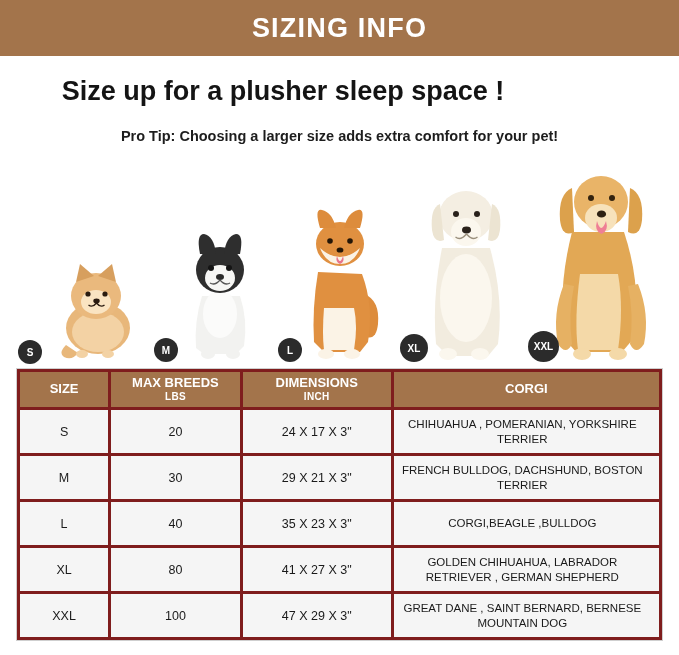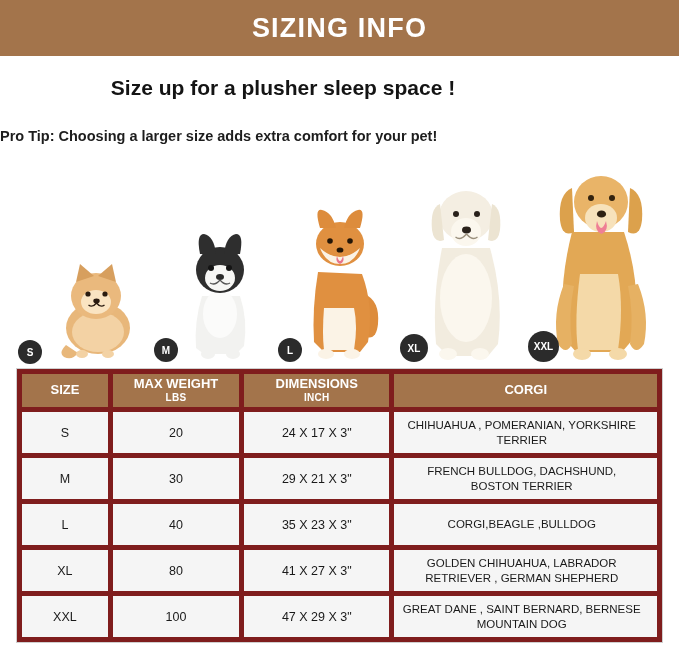--- a/index.html
+++ b/index.html
@@ -40,28 +40,29 @@
     font-weight: bold;
     letter-spacing: 1.2px;
   }
 
   
   .headline {
     position: absolute;
     left: 0; top: 76px;
     width: 566px;
     text-align: center;
-    font-size: 21px;
+    font-size: 27px;
     font-weight: bold;
     color: #141414;
   }
   .subhead {
     position: absolute;
     left: 0; top: 128px;
     width: 679px;
+    text-align: center;
     font-size: 14.5px;
     font-weight: bold;
     color: #1d1d1d;
   }
 
   
   .dogs {
     position: absolute;
     left: 0; top: 160px;
     width: 679px; height: 200px;
@@ -87,21 +88,21 @@
   
   .table {
     position: absolute;
     left: 16px; top: 368px;
     width: 647px;
     border: 1px solid #cfcfcf;
     border-collapse: collapse;
   }
   table { border-collapse: collapse; width: 100%; }
   th, td {
-    border: 5px solid #7f1d1d;
+    border: 3px solid #7f1d1d;
     text-align: center;
     color: #1a1a1a;
   }
   thead th {
     background: #a3744b;
     color: #ffffff;
     font-size: 13px;
     font-weight: bold;
     height: 38px;
     padding: 3px 4px;
@@ -252,21 +253,21 @@
   </div>
 
   <div class="table">
     <table>
       <thead>
         <tr>
           <th class="col-size">
             <span>SIZE</span>
           </th>
           <th class="col-weight">
-            <span>MAX WEIGHT</span>
+            <span>MAX BREEDS</span>
             <span class="sub">LBS</span>
           </th>
           <th class="col-dim">
             <span>DIMENSIONS</span>
             <span class="sub">INCH</span>
           </th>
           <th class="col-breeds">
             <span>CORGI</span>
           </th>
         </tr>

